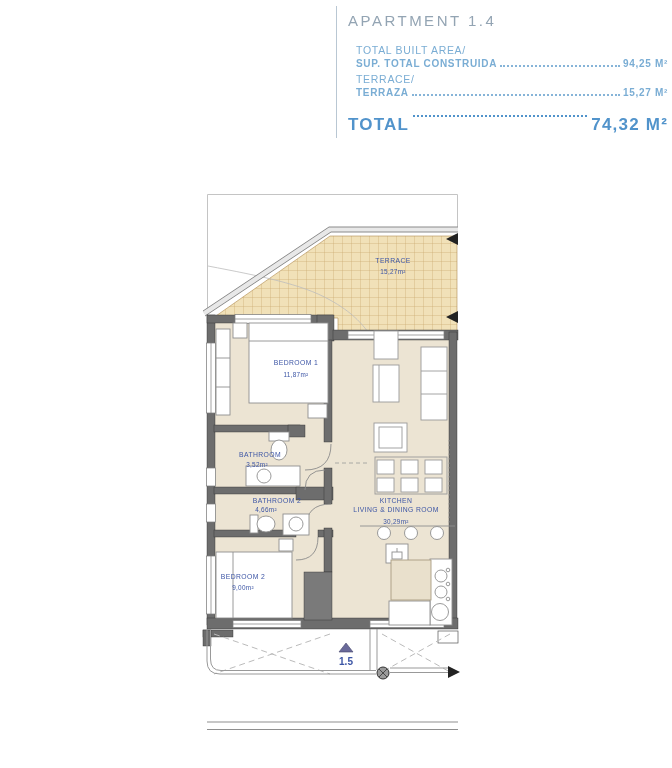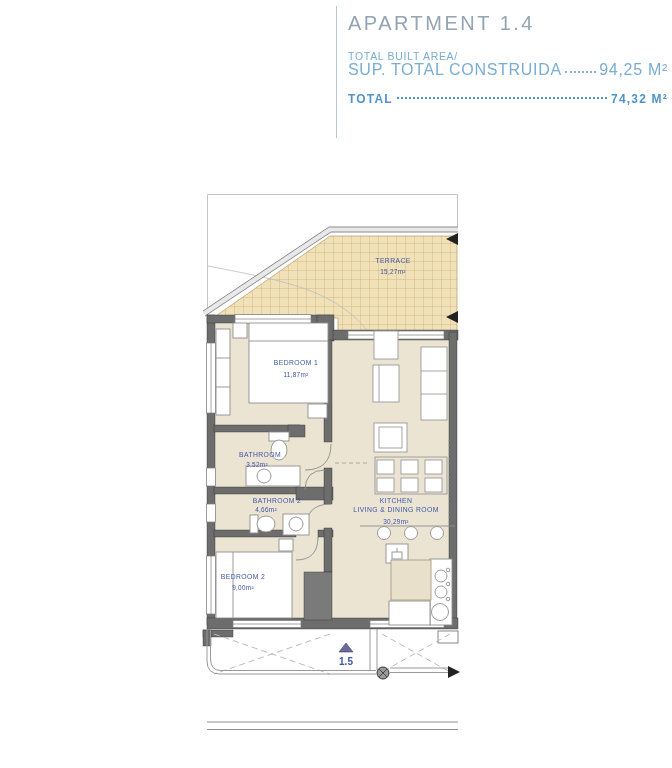--- a/index.html
+++ b/index.html
@@ -9,30 +9,30 @@
   }
   
   .header-divider{
     position:absolute;left:336px;top:6px;width:1px;height:132px;
     background:#b9c7d3;
   }
   .header{
     position:absolute;left:348px;top:12px;width:320px;color:#7aadd4;
   }
   .apt-title{
-    font-size:20px;letter-spacing:2.5px;color:#93a4b3;margin:0 0 15px 0;
+    font-size:15px;letter-spacing:2.5px;color:#93a4b3;margin:0 0 15px 0;
     font-weight:400;
   }
-  .spec-row{margin:0 0 3px 0;}
+  .spec-row{margin:0 0 3px 8px;}
   .spec-line1{font-size:10.5px;letter-spacing:.7px;line-height:13px;}
-  .spec-line2{display:flex;align-items:flex-end;font-size:16px;letter-spacing:.7px;line-height:13px;}
+  .spec-line2{display:flex;align-items:flex-end;font-size:10px;letter-spacing:.7px;line-height:13px;font-weight:bold;}
   .spec-line2 .leader{flex:1;border-bottom:2px dotted #86b4d8;margin:0 3px 3px 3px;}
   .spec-line2 .value{white-space:nowrap;}
-  .total-row{display:flex;align-items:center;margin-top:16px;color:#5193cb;
-    font-size:12px;letter-spacing:1.2px;font-weight:600;}
+  .total-row{display:flex;align-items:flex-start;margin-top:16px;color:#5193cb;
+    font-size:17px;letter-spacing:1.2px;font-weight:600;}
   .total-row .leader{flex:1;border-bottom:2px dotted #5193cb;margin:0 4px 3px 4px;}
   
   .plan-svg{position:absolute;left:0;top:0;}
   text{font-family:"Liberation Sans", sans-serif;}
   .room-name{fill:#3c55a5;font-size:6.8px;letter-spacing:.4px;text-anchor:middle;}
   .room-area{fill:#3c55a5;font-size:6.4px;letter-spacing:.3px;text-anchor:middle;}
   .floor-marker{fill:#3c55a5;font-size:10px;font-weight:700;text-anchor:middle;}
 </style>
 </head>
 <body>
@@ -44,20 +44,28 @@
 
   <div class="spec-row">
     <div class="spec-line1">TOTAL BUILT AREA/</div>
     <div class="spec-line2">
       <span>SUP. TOTAL CONSTRUIDA</span>
       <span class="leader"></span>
       <span class="value">94,25 M²</span>
     </div>
   </div>
 
+  <div class="spec-row">
+    <div class="spec-line1">TERRACE/</div>
+    <div class="spec-line2">
+      <span>TERRAZA</span>
+      <span class="leader"></span>
+      <span class="value">15,27 M²</span>
+    </div>
+  </div>
 
   <div class="total-row">
     <span>TOTAL</span>
     <span class="leader"></span>
     <span class="value">74,32 M²</span>
   </div>
 </div>
 
 <svg class="plan-svg" width="672" height="768" viewBox="0 0 672 768" xmlns="http://www.w3.org/2000/svg">
   <defs>

